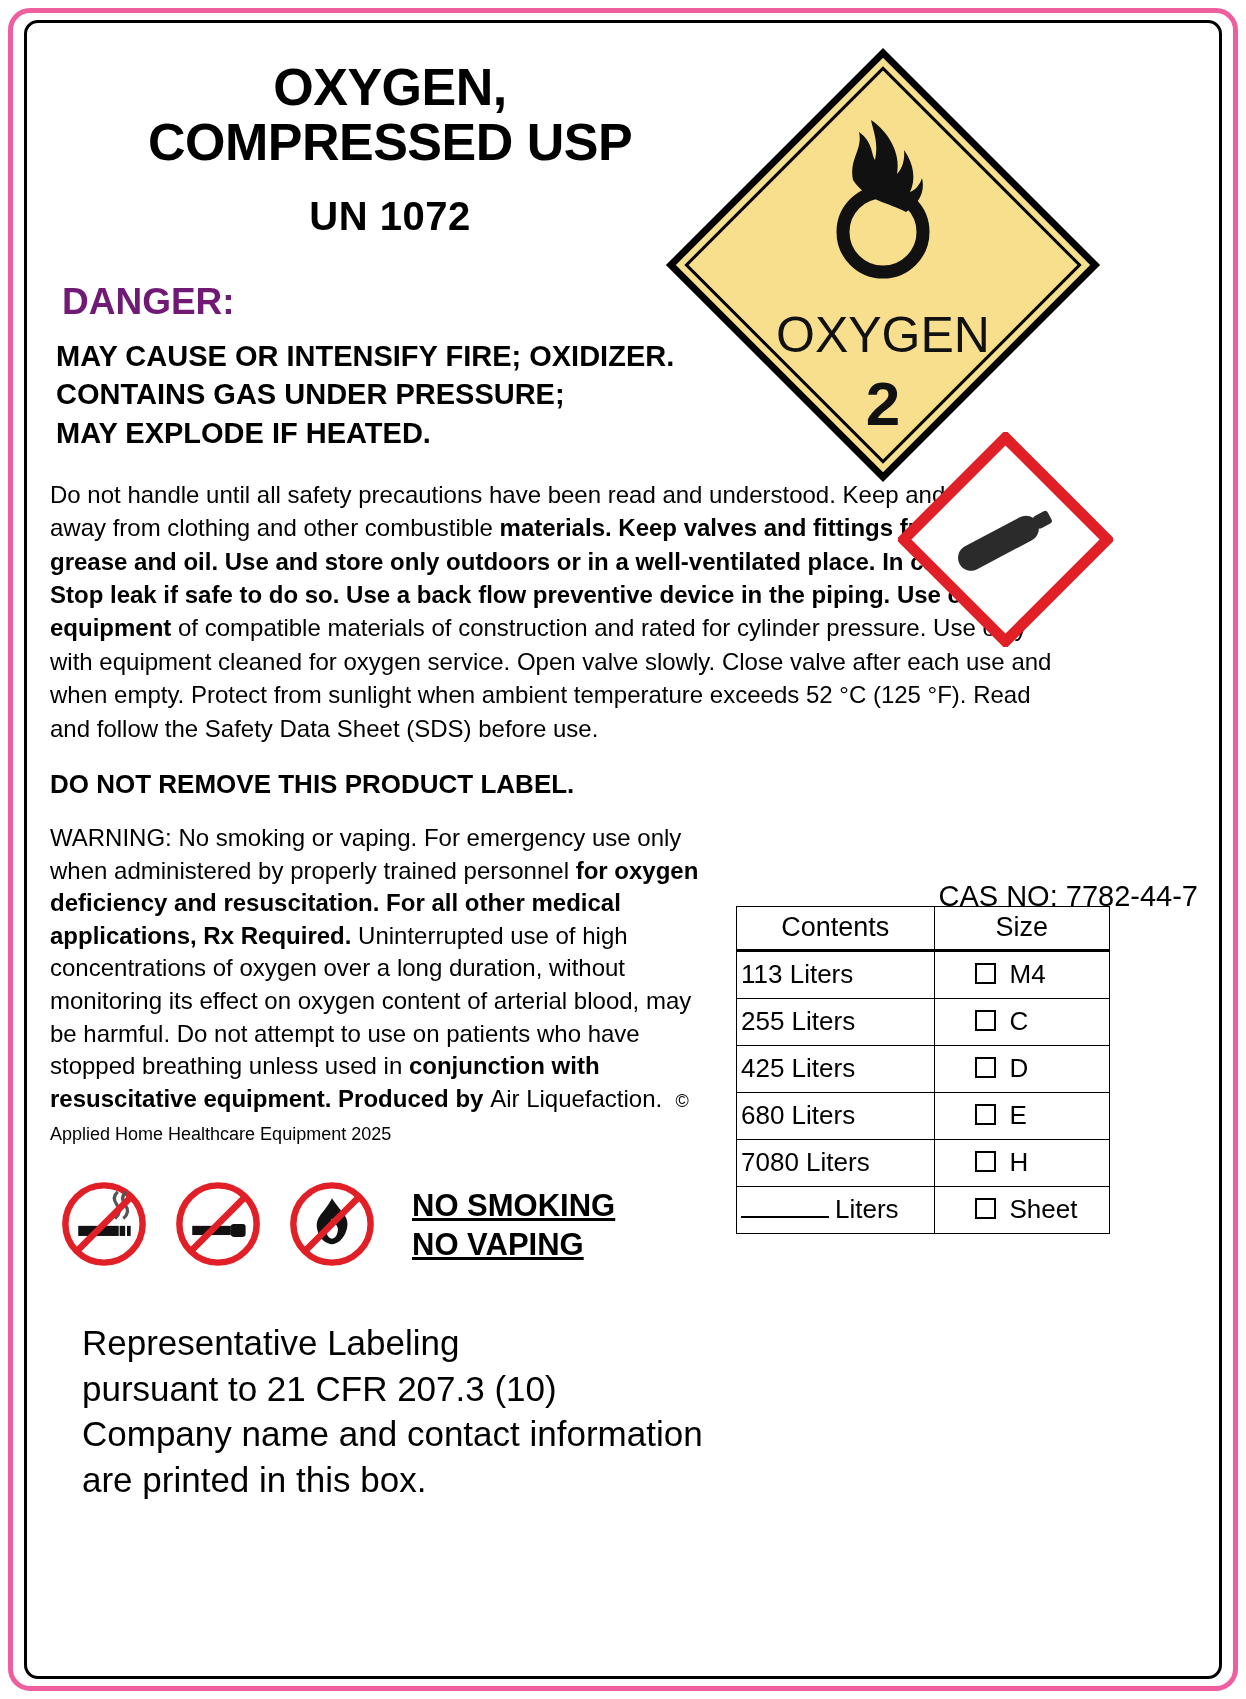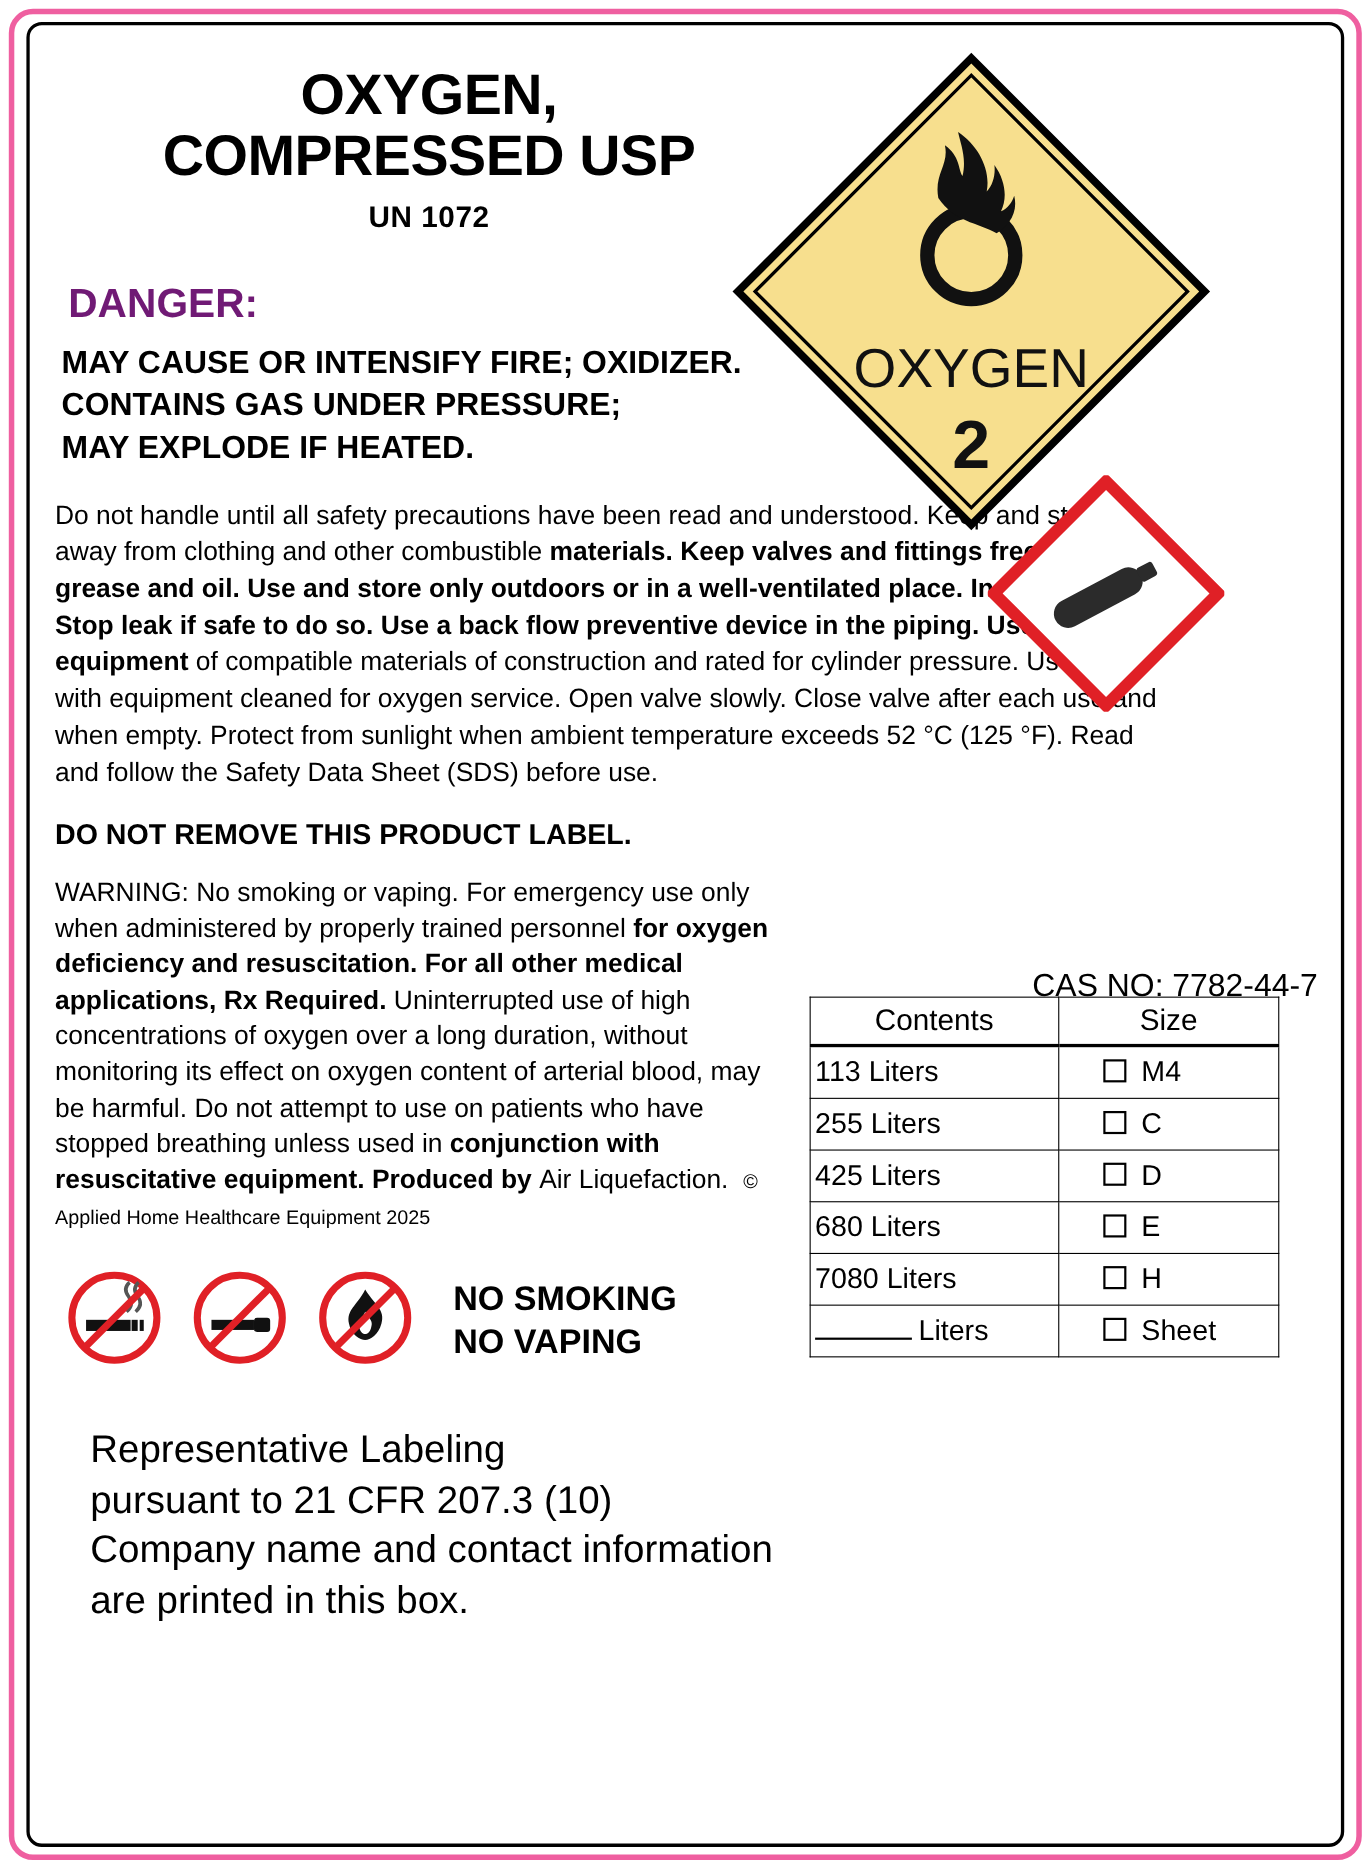--- a/index.html
+++ b/index.html
@@ -48,22 +48,22 @@
   }
   .title-line{
     font-weight:bold;
     font-size:52px;
     line-height:1.06;
     letter-spacing:-0.5px;
     color:#000;
   }
   .un-line{
     font-weight:bold;
-    font-size:27px;
-    margin-top:12px;
+    font-size:40px;
+    margin-top:24px;
     letter-spacing:0.5px;
   }
 
   
   .danger{
     color:#701a75;
     font-weight:bold;
     font-size:37px;
     margin-top:42px;
     margin-left:12px;
@@ -110,20 +110,21 @@
   }
   .warning b{font-weight:bold;}
   .copyright{font-size:18px;}
 
   
   .nosmoke-row{
     display:flex;
     align-items:center;
     margin-top:30px;
     margin-left:8px;
+    text-decoration:underline;
   }
   .nosmoke-row .icon{margin-right:22px;}
   .nosmoke-text{
     font-weight:bold;
     font-size:31px;
     line-height:1.25;
     margin-left:12px;
   }
 
   
@@ -147,21 +148,21 @@
     position:absolute;
     left:898px;top:432px;
     width:215px;height:215px;
   }
 
   
   .table-wrap{
     position:absolute;
     left:736px;
     top:906px;
-    width:427px;
+    width:374px;
   }
   table.contents{
     border-collapse:collapse;
     width:100%;
     font-size:26px;
   }
   table.contents th{
     font-weight:normal;
     font-size:27px;
     padding:5px 4px 6px 4px;

